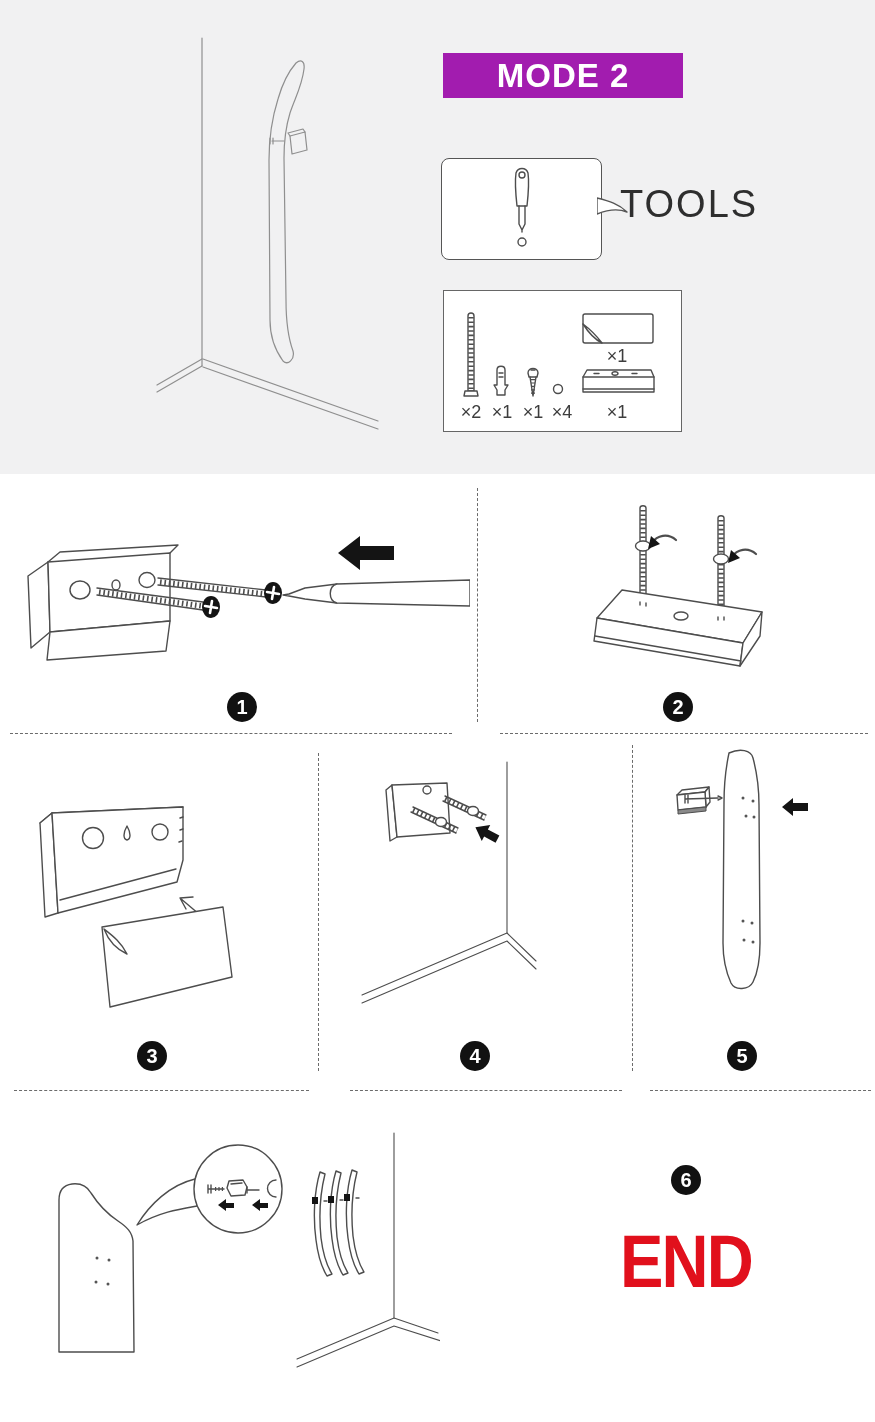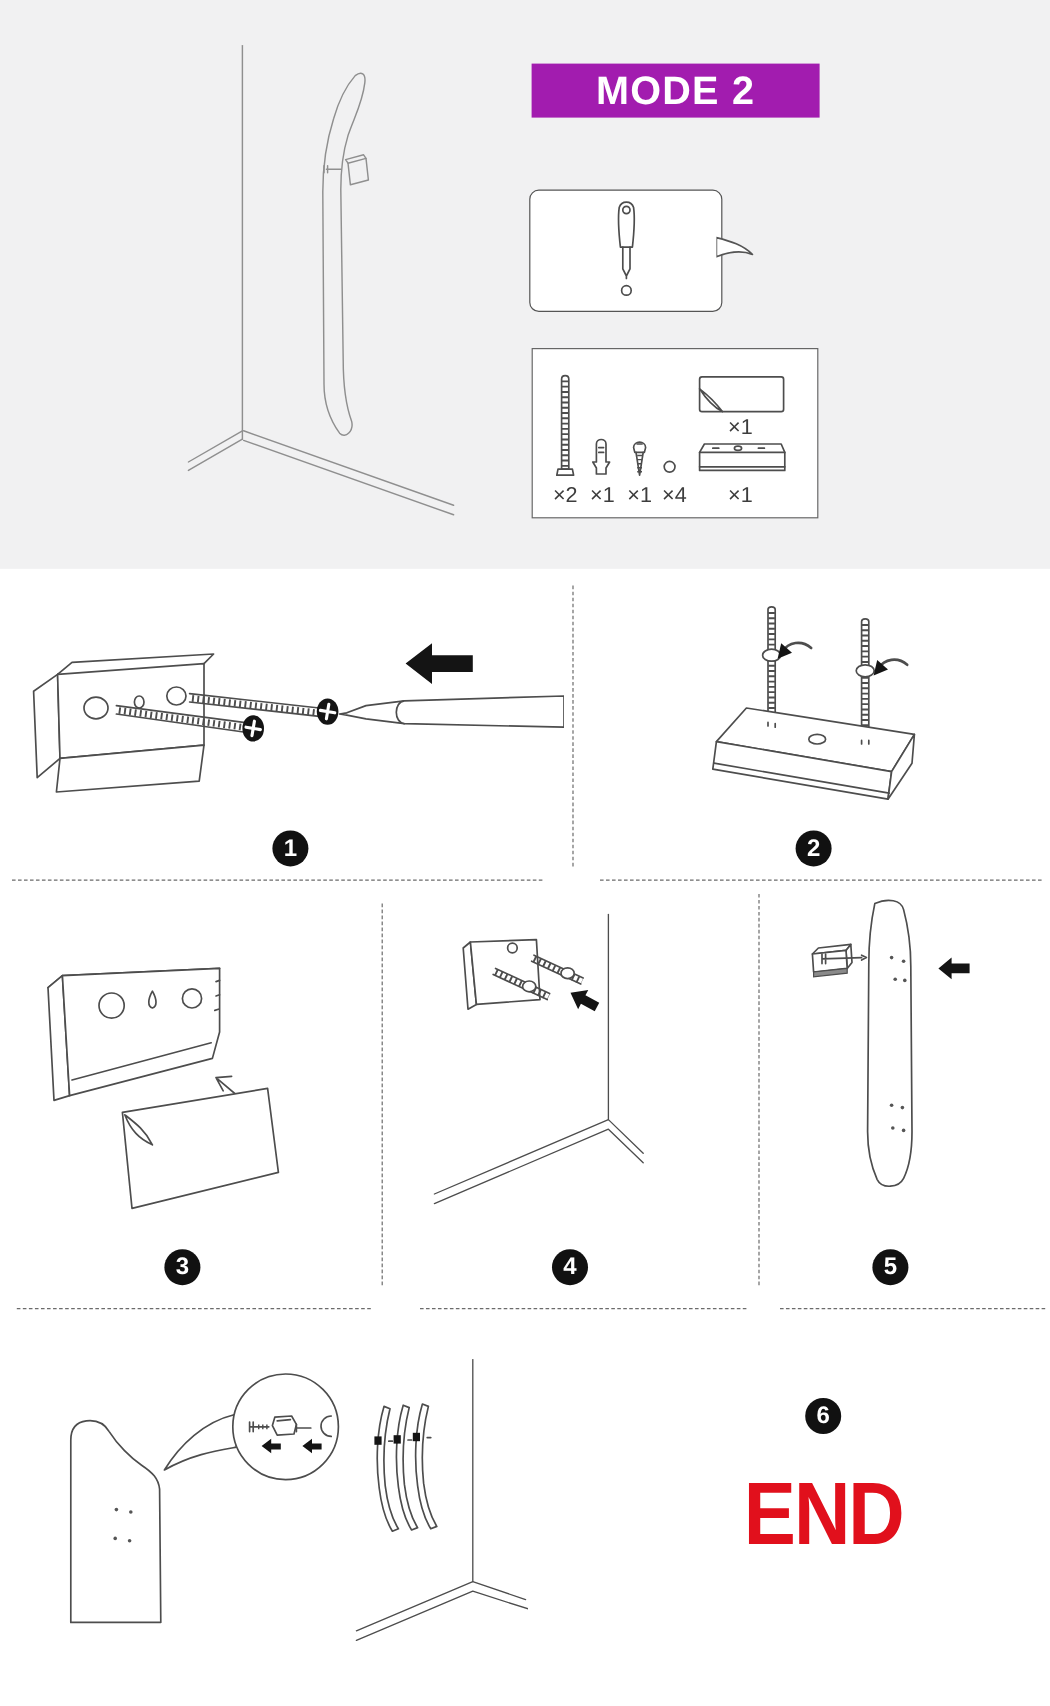--- a/index.html
+++ b/index.html
@@ -70,20 +70,21 @@
   <div class="abs tools-box"></div>
   <svg class="abs" style="left:441px;top:158px;" width="159" height="100" viewBox="0 0 159 100">
     <path class="fw" d="M75 15 C77 9 85 9 87 15 C88 22 88 30 86 48 L76 48 C74 30 74 22 75 15 Z"></path>
     <circle class="ln" cx="81" cy="17" r="3"></circle>
     <path class="ln" d="M78 48 L78 66 L81 72 L84 66 L84 48 M81 72 L81 74"></path>
     <circle class="ln" cx="81" cy="84" r="4"></circle>
   </svg>
   <svg class="abs" style="left:597px;top:194px;" width="32" height="28" viewBox="0 0 32 28">
     <path d="M0 4 C12 7 22 10 30 18 C20 14 10 16 0 20 Z" fill="#ffffff" stroke="#555" stroke-width="1.4" stroke-linejoin="round"></path>
   </svg>
+  <div class="abs tools-label">TOOLS</div>
 
   <div class="abs parts-box">
     <svg class="abs" style="left:0;top:0;" width="237" height="140" viewBox="0 0 237 140">
 
       <g>
         <path class="ln" d="M24 25 C24 21 30 21 30 25 L30 100 L24 100 Z"></path>
         <line class="thread" x1="27" y1="26" x2="27" y2="99"></line>
         <path class="fw" d="M21 100 L33 100 L34 105 L20 105 Z"></path>
       </g>
 

